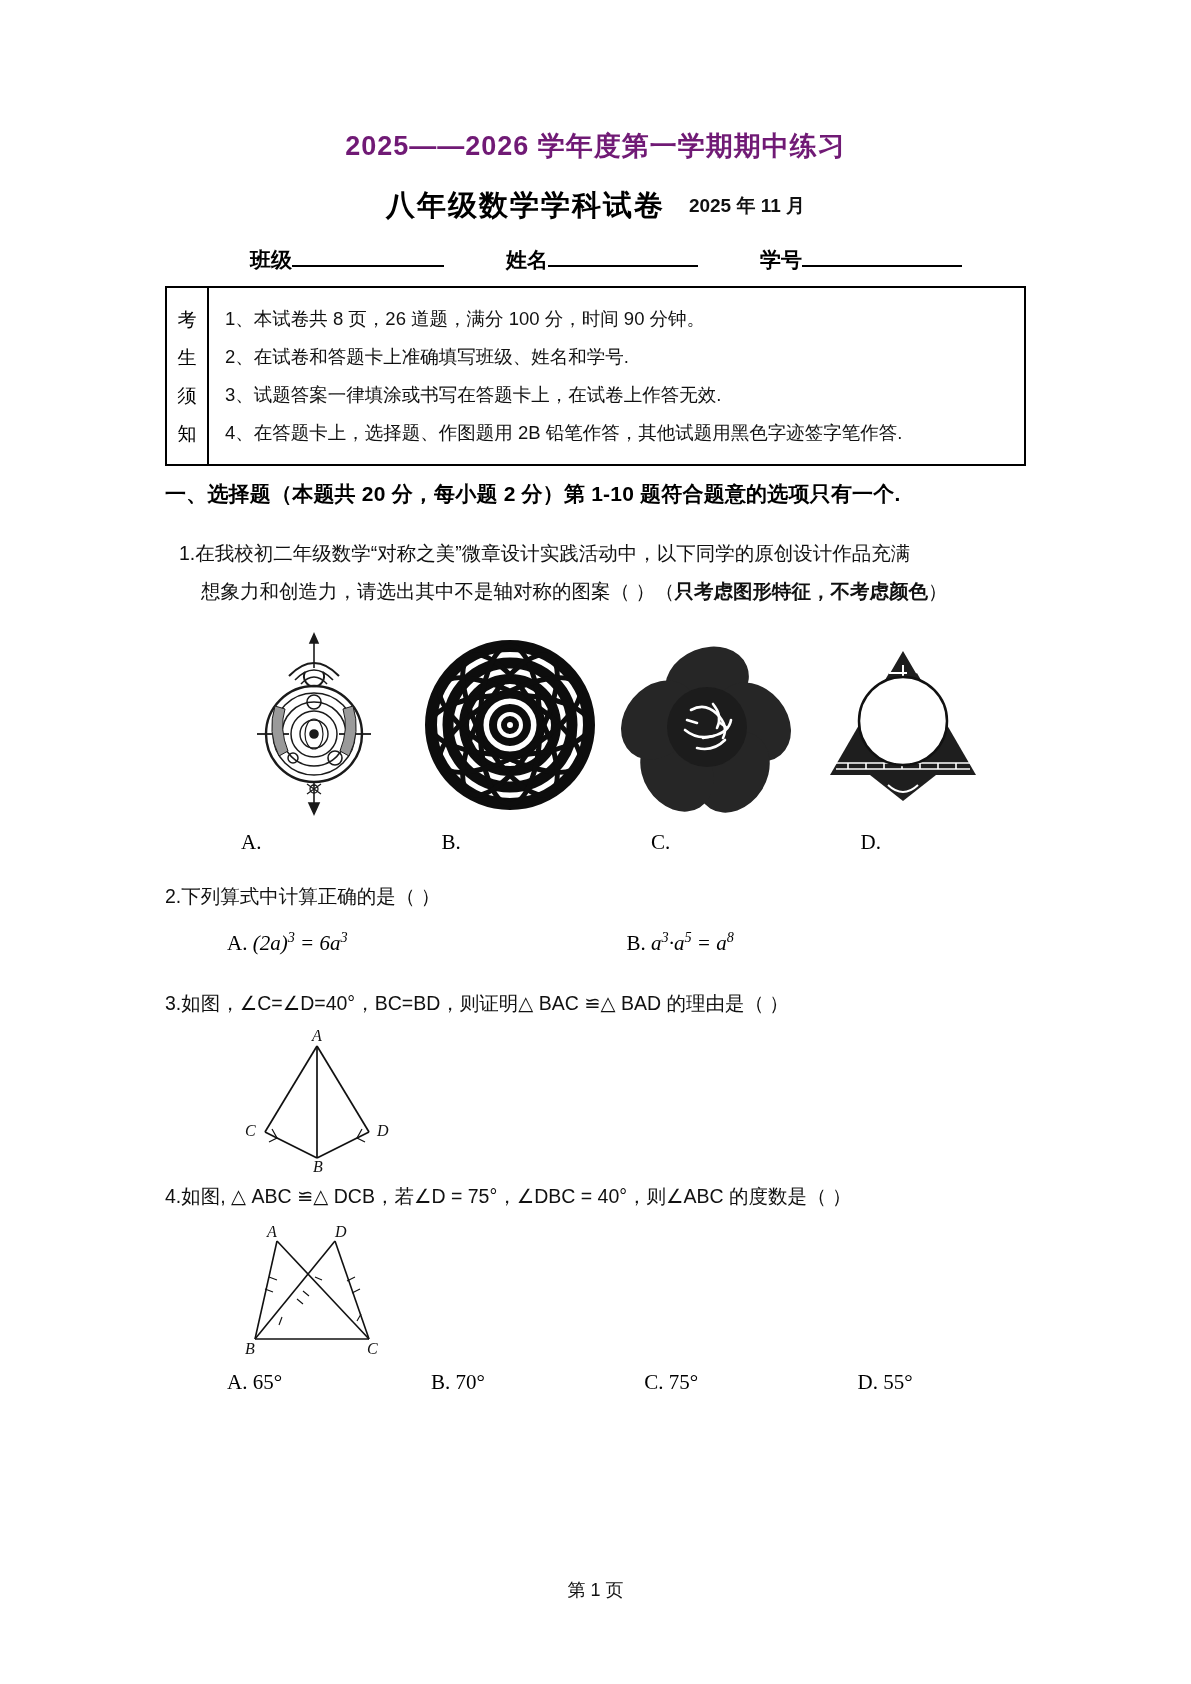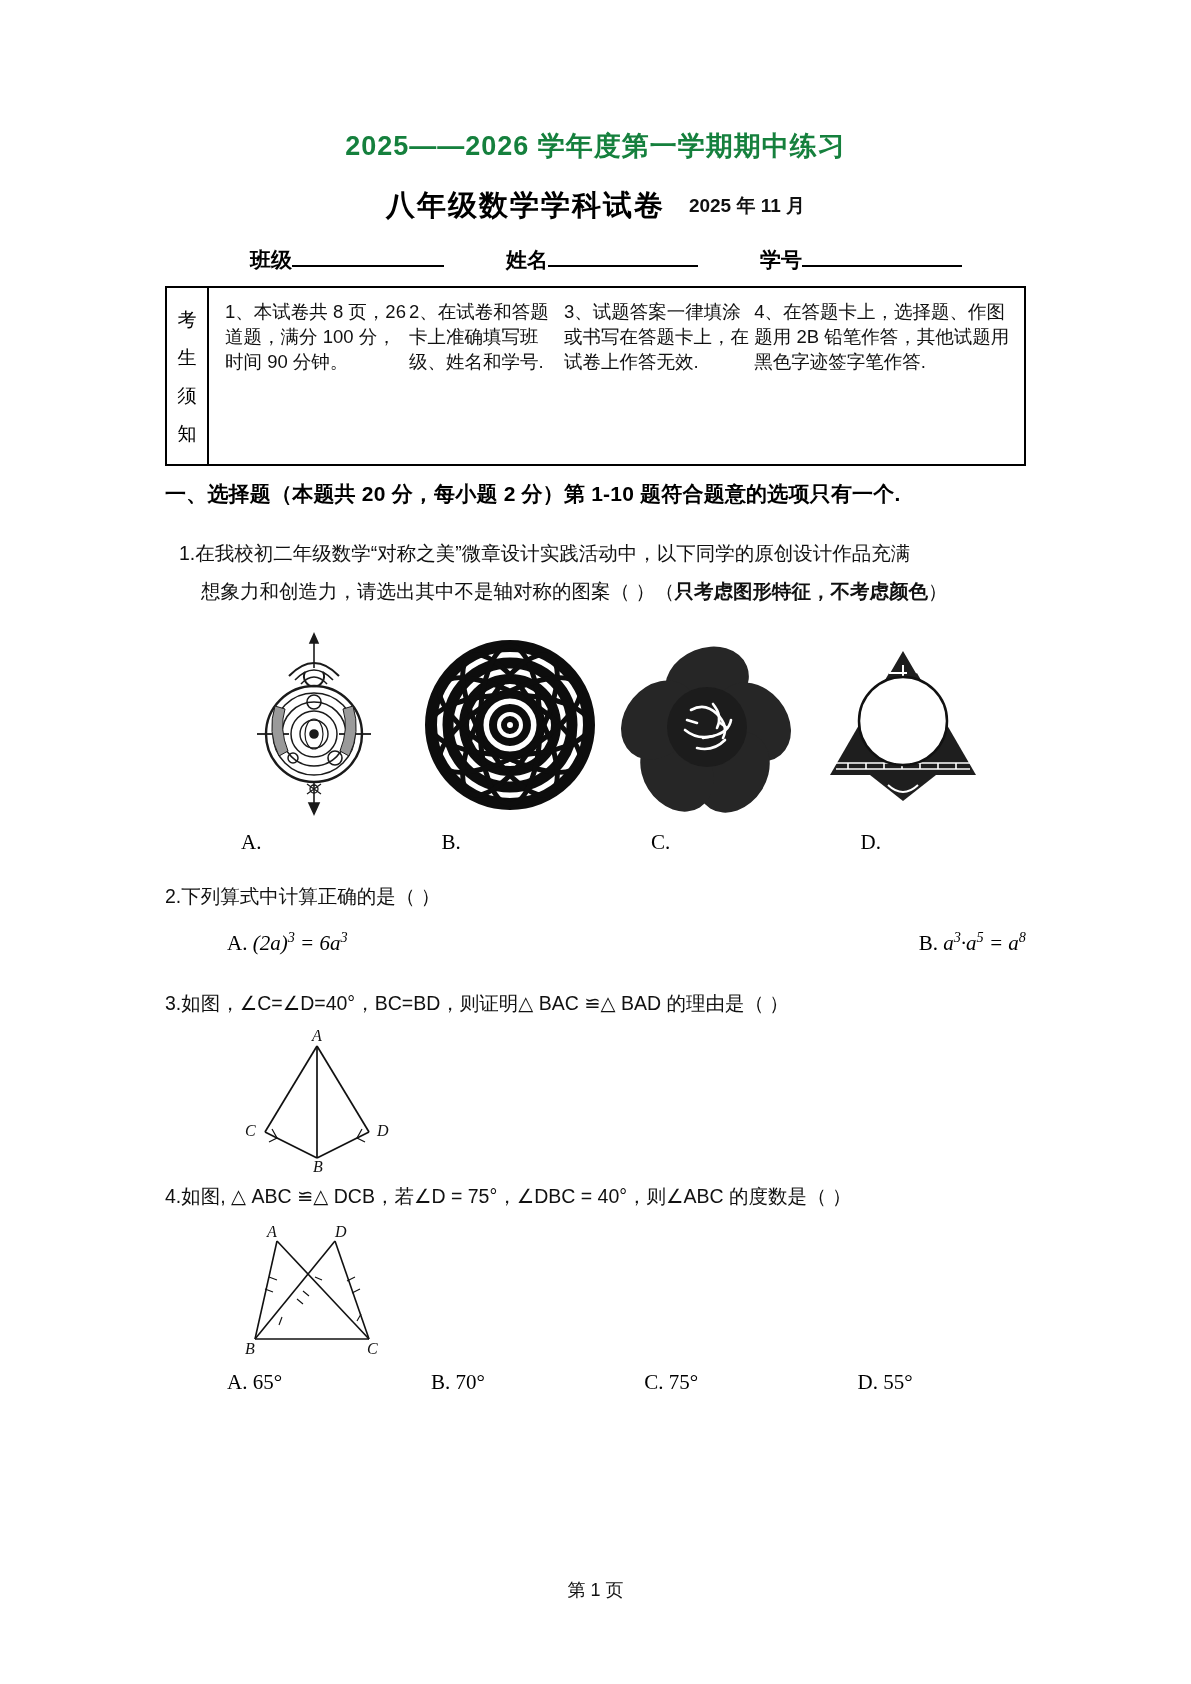--- a/index.html
+++ b/index.html
@@ -20,21 +20,21 @@
     overflow: hidden;
   }
 
   
   .doc-header { padding-top: 128px; text-align: center; }
   .year-line {
     font-family: "Liberation Sans", "DejaVu Sans", sans-serif;
     font-size: 27px;
     font-weight: 700;
     letter-spacing: 1px;
-    color: #15803d;
+    color: #701a75;
   }
   .title-row {
     margin-top: 22px;
     display: flex;
     align-items: flex-end;
     justify-content: center;
     gap: 24px;
   }
   .main-title {
     font-family: "Liberation Sans", "DejaVu Sans", sans-serif;
@@ -95,21 +95,21 @@
     padding: 12px 0;
     font-family: "Liberation Sans", "DejaVu Sans", sans-serif;
     font-size: 19px;
     font-weight: 500;
   }
   .notice-side span { line-height: 1; }
   .notice-body {
     flex: 1;
     padding: 12px 10px 12px 16px;
     display: flex;
-    flex-direction: row;
+    flex-direction: column;
     justify-content: space-around;
   }
   .notice-item {
     font-family: "Liberation Sans", "DejaVu Sans", sans-serif;
     font-size: 18.5px;
     line-height: 1.35;
     color: #111;
   }
 
   
@@ -146,21 +146,21 @@
   .opt-4 > div:nth-child(3) { width: 228px; }
   .opt-4 > div:nth-child(4) { width: 180px; }
 
   .opt-2 {
     display: flex;
     font-family: "Liberation Serif", "DejaVu Serif", serif;
     font-size: 21px;
     margin-top: 14px;
   }
   .opt-2 > div:nth-child(1) { width: 400px; padding-left: 62px; }
-  .opt-2 > div:nth-child(2) { width: 400px; text-align: right; }
+  .opt-2 > div:nth-child(2) { width: 400px; }
 
   .math { font-style: italic; font-family: "Liberation Serif","DejaVu Serif",serif; }
   sup { font-size: 0.68em; }
 
   
   .fig-strip {
     display: flex;
     justify-content: space-between;
     align-items: flex-end;
     margin-top: 10px;

